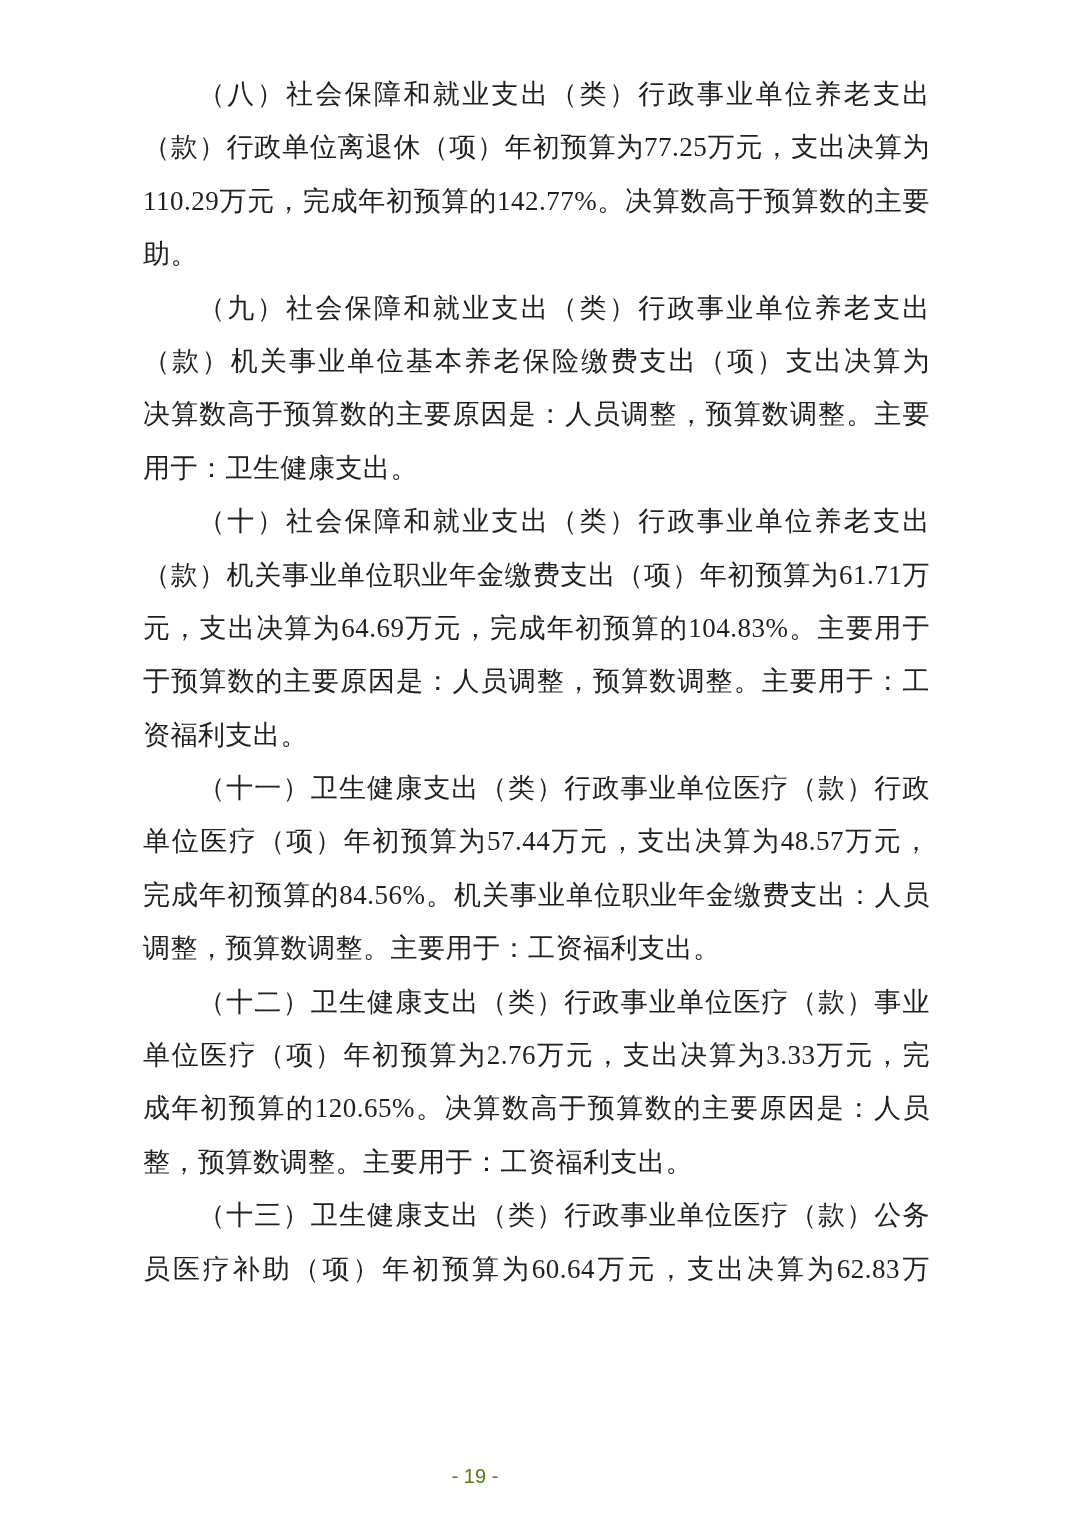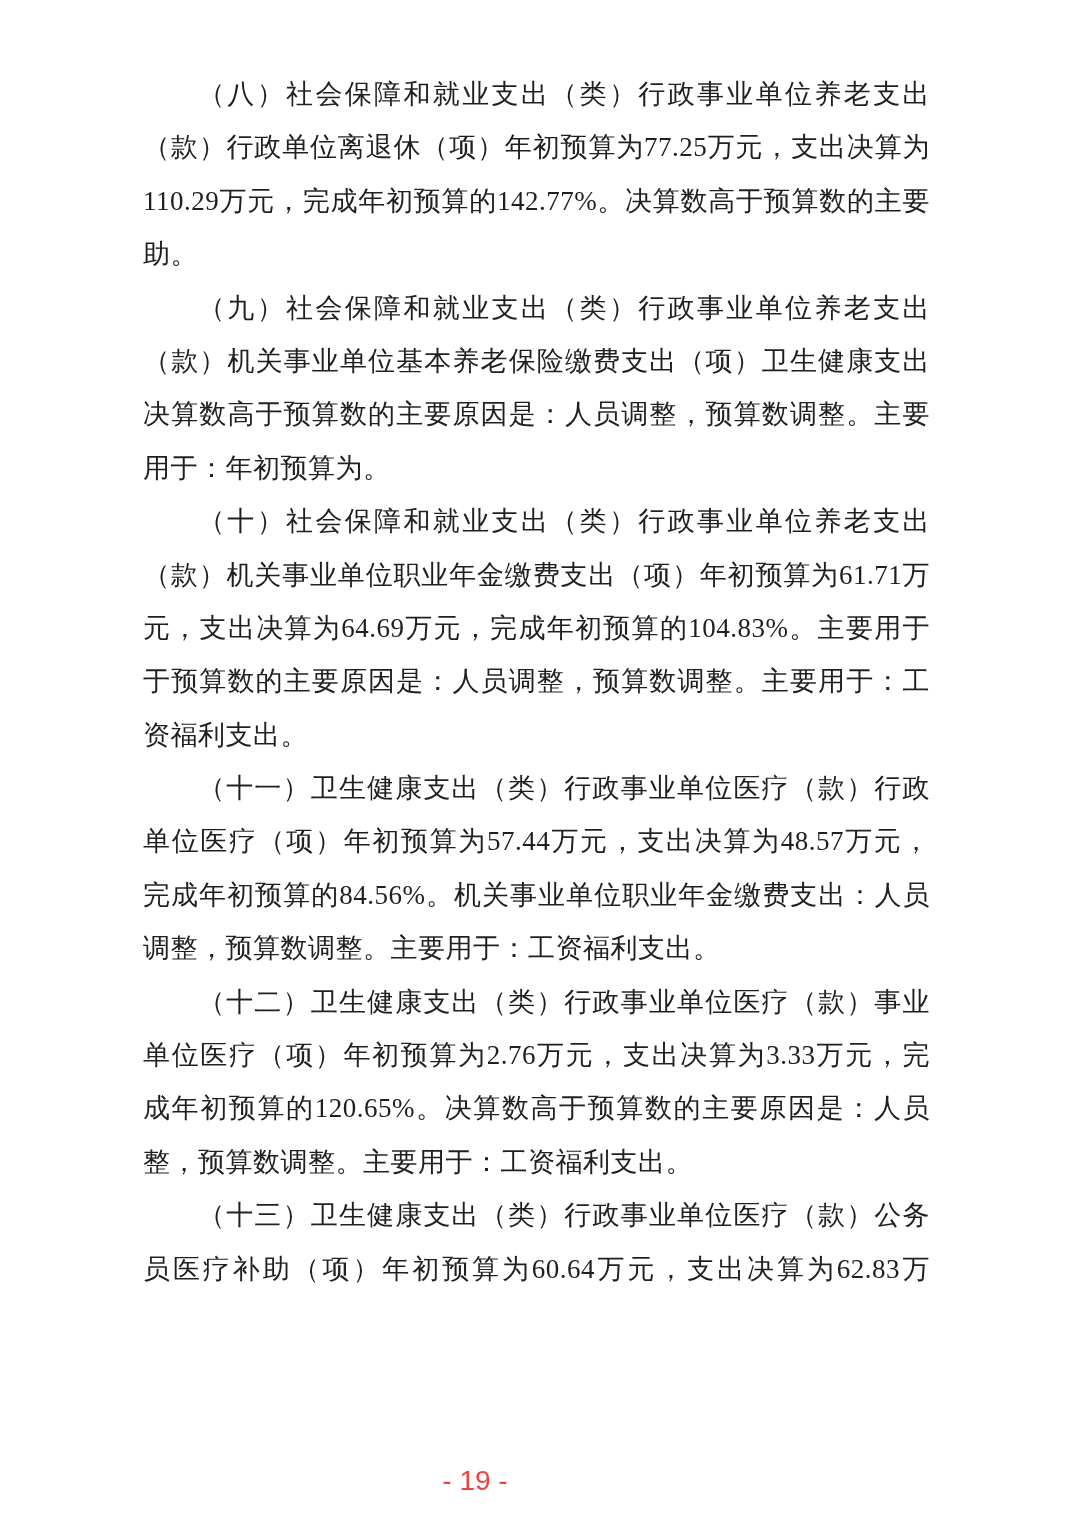--- a/index.html
+++ b/index.html
@@ -41,42 +41,42 @@
   .line.para-last {
     text-align-last: left;
   }
   .footer {
     position: absolute;
     left: 0;
     right: 0;
     top: 1465px;
     text-align: center;
     font-family: "Liberation Sans", "DejaVu Sans", sans-serif;
-    font-size: 28px;
-    color: #ef4444;
+    font-size: 20px;
+    color: #4d7c0f;
   }
 </style>
 </head>
 <body>
 
 <div class="page">
   <div class="textblock">
 
     <div class="para">
       <div class="line first">（八）社会保障和就业支出（类）行政事业单位养老支出</div>
       <div class="line">（款）行政单位离退休（项）年初预算为77.25万元，支出决算为</div>
       <div class="line">110.29万元，完成年初预算的142.77%。决算数高于预算数的主要</div>
       <div class="line para-last">助。</div>
     </div>
 
     <div class="para">
       <div class="line first">（九）社会保障和就业支出（类）行政事业单位养老支出</div>
-      <div class="line">（款）机关事业单位基本养老保险缴费支出（项）卫生健康支出</div>
+      <div class="line">（款）机关事业单位基本养老保险缴费支出（项）支出决算为</div>
       <div class="line">决算数高于预算数的主要原因是：人员调整，预算数调整。主要</div>
-      <div class="line para-last">用于：年初预算为。</div>
+      <div class="line para-last">用于：卫生健康支出。</div>
     </div>
 
     <div class="para">
       <div class="line first">（十）社会保障和就业支出（类）行政事业单位养老支出</div>
       <div class="line">（款）机关事业单位职业年金缴费支出（项）年初预算为61.71万</div>
       <div class="line">元，支出决算为64.69万元，完成年初预算的104.83%。主要用于</div>
       <div class="line">于预算数的主要原因是：人员调整，预算数调整。主要用于：工</div>
       <div class="line para-last">资福利支出。</div>
     </div>
 

